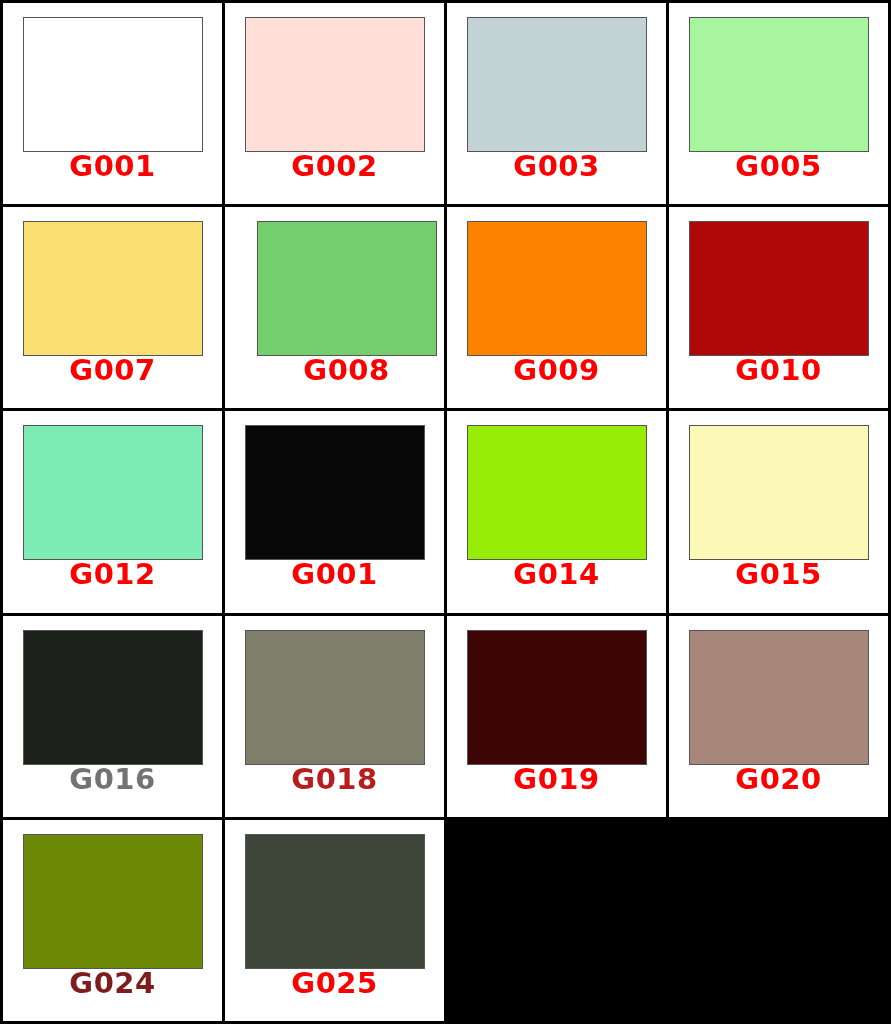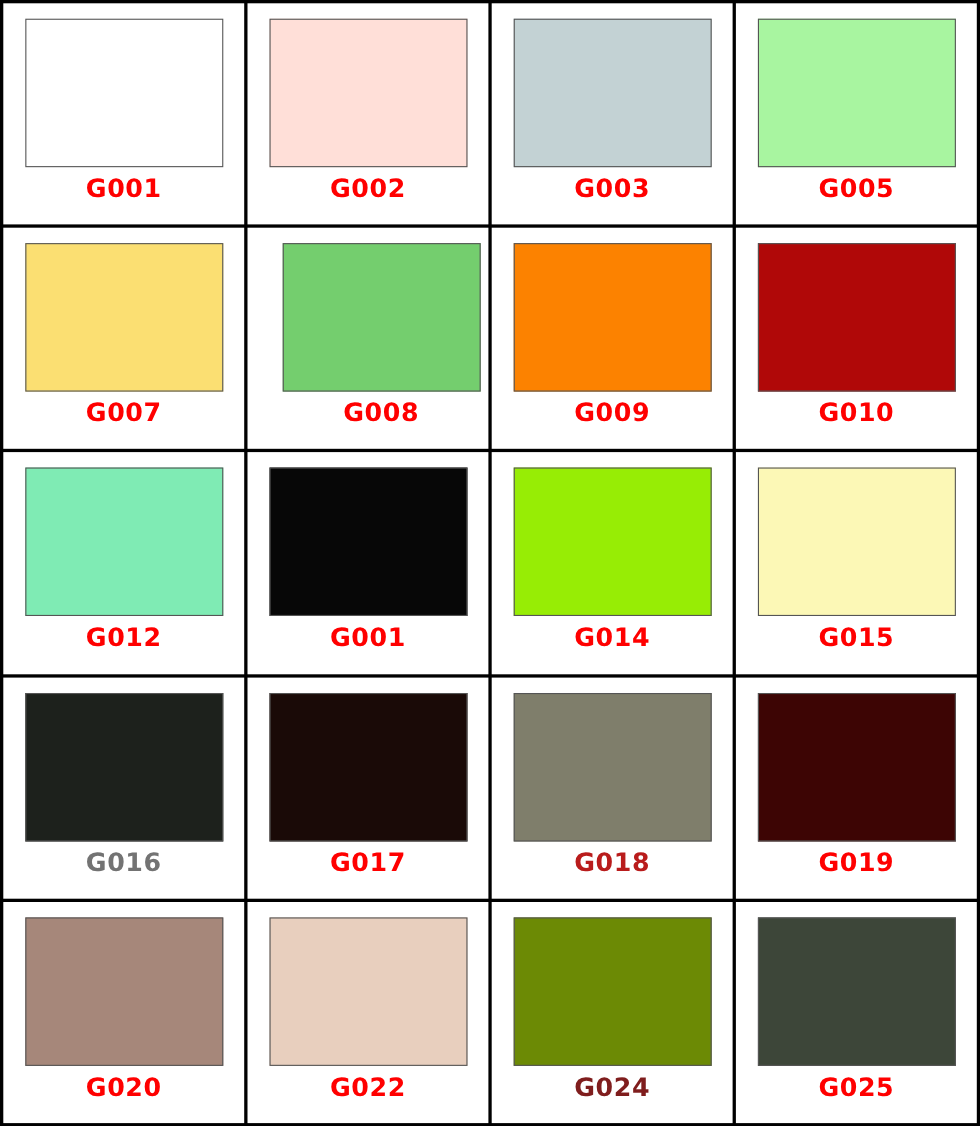--- a/index.html
+++ b/index.html
@@ -36,23 +36,22 @@
   }
 
   .swatch-chip {
     width: 180px;
     height: 135px;
     border: 1px solid #555555;
     flex: 0 0 auto;
   }
 
   .swatch-label {
-    margin-top: 9px;
     color: #ff0000;
-    font-size: 23px;
+    font-size: 29px;
     font-weight: 700;
     letter-spacing: 0.5px;
     line-height: 1;
     font-family: "DejaVu Sans", "Liberation Sans", sans-serif;
     white-space: nowrap;
   }
 </style>
 </head>
 <body>
 
@@ -103,40 +102,32 @@
     </div>
     <div class="swatch-cell" style="background: rgb(255, 255, 255);">
       <div class="swatch-chip" style="border-color: rgb(85, 85, 85); background-color: rgb(252, 248, 182);"></div>
       <div class="swatch-label" style="color: rgb(255, 0, 0);">G015</div>
     </div>
     <div class="swatch-cell" style="background: rgb(255, 255, 255);">
       <div class="swatch-chip" style="border-color: rgb(85, 85, 85); background-color: rgb(29, 33, 28);"></div>
       <div class="swatch-label" style="color: #737373;">G016</div>
     </div>
     <div class="swatch-cell" style="background: rgb(255, 255, 255);">
-      <div class="swatch-chip" style="border-color: rgb(85, 85, 85); background-color: rgb(26, 10, 7);"></div>
-      <div class="swatch-label" style="color: rgb(255, 0, 0);">G017</div>
-    </div>
-    <div class="swatch-cell" style="background: rgb(255, 255, 255);">
       <div class="swatch-chip" style="border-color: rgb(85, 85, 85); background-color: rgb(127, 126, 107);"></div>
       <div class="swatch-label" style="color: #b91c1c;">G018</div>
     </div>
     <div class="swatch-cell" style="background: rgb(255, 255, 255);">
       <div class="swatch-chip" style="border-color: rgb(85, 85, 85); background-color: rgb(61, 5, 4);"></div>
       <div class="swatch-label" style="color: rgb(255, 0, 0);">G019</div>
     </div>
     <div class="swatch-cell" style="background: rgb(255, 255, 255);">
       <div class="swatch-chip" style="border-color: rgb(85, 85, 85); background-color: rgb(166, 135, 122);"></div>
       <div class="swatch-label" style="color: rgb(255, 0, 0);">G020</div>
     </div>
     <div class="swatch-cell" style="background: rgb(255, 255, 255);">
-      <div class="swatch-chip" style="border-color: rgb(85, 85, 85); background-color: rgb(232, 207, 190);"></div>
-      <div class="swatch-label" style="color: rgb(255, 0, 0);">G022</div>
-    </div>
-    <div class="swatch-cell" style="background: rgb(255, 255, 255);">
       <div class="swatch-chip" style="border-color: rgb(85, 85, 85); background-color: rgb(108, 138, 5);"></div>
       <div class="swatch-label" style="color: #7f1d1d;">G024</div>
     </div>
     <div class="swatch-cell" style="background: rgb(255, 255, 255);">
       <div class="swatch-chip" style="border-color: rgb(85, 85, 85); background-color: rgb(61, 70, 57);"></div>
       <div class="swatch-label" style="color: rgb(255, 0, 0);">G025</div>
     </div>
   </div>
 
 </body></html>

